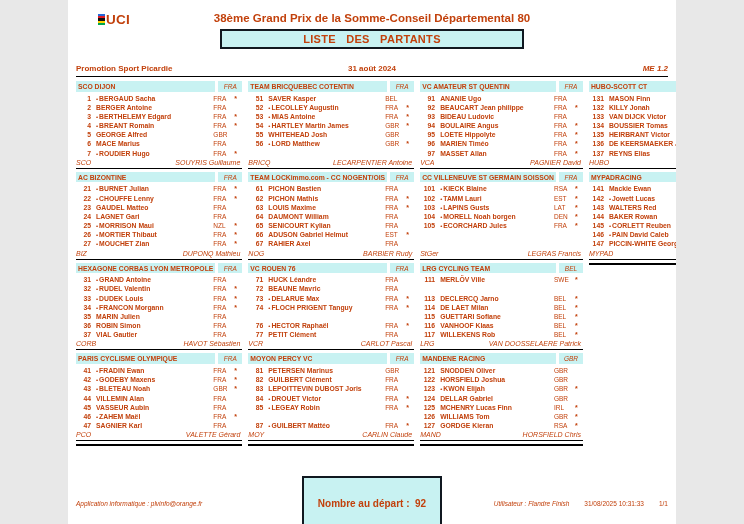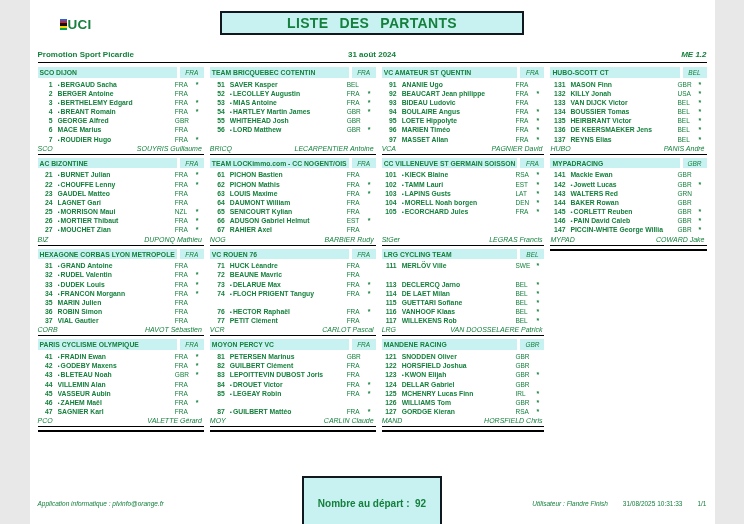--- a/index.html
+++ b/index.html
@@ -1,31 +1,31 @@
 <!DOCTYPE html>
 <html style="--accent: #c8f2f2; --box_border: #101820;"><head>
 <meta charset="utf-8">
 <style>
   html,body{margin:0;padding:0;background:#e8e8e8;}
   .page{
-    width:685px;height:524px;position:relative;background:#fff;
-    font-family:"Liberation Sans", sans-serif;color:#15803d;
+    width:608px;height:524px;position:relative;background:#fff;
+    font-family:"Liberation Sans", sans-serif;color:#c2410c;
     box-sizing:border-box;padding:6px 8px;margin:0 auto;overflow:hidden;
   }
   
   .topbar{position:relative;}
   .uci-logo{position:absolute;left:22px;top:6px;display:flex;align-items:center;}
   .uci-bars{display:flex;flex-direction:column;margin-right:1px;}
   .uci-bars div{width:7px;height:2.4px;}
   .uci-text{font-weight:bold;font-size:13.5px;letter-spacing:.3px;}
   .title{text-align:center;font-weight:bold;font-size:11.5px;padding-top:6px;}
   .banner{
     width:300px;margin:5px auto 15px;background:var(--accent);
     border:2px solid var(--box_border);text-align:center;
-    font-weight:bold;font-size:14px;padding:2px 0;word-spacing:7px;letter-spacing:.3px;
+    font-weight:bold;font-size:11px;padding:2px 0;word-spacing:7px;letter-spacing:.3px;
   }
   .meta{display:flex;font-weight:bold;font-size:8px;margin-top:4px;border-bottom:1px solid #000;padding-bottom:3px;gap:47px;}
   .meta span{flex:1;}
   .meta .m-c{text-align:center;}
   .meta .m-r{text-align:right;font-style:italic;}
   
   .grid{display:grid;grid-template-columns:repeat(4,1fr);column-gap:6px;margin-top:4px;align-items:start;}
   .team{border-bottom:1px solid #000;margin-bottom:3px;}
   .t-hdr{display:flex;margin-bottom:2px;}
   .t-name{flex:1;background:var(--accent);font-weight:bold;font-size:6.8px;
@@ -58,20 +58,21 @@
     <div class="uci-logo">
       <div class="uci-bars">
           <div style="background: rgb(35, 104, 217);"></div>
           <div style="background: rgb(224, 27, 36);"></div>
           <div style="background: rgb(16, 16, 16);"></div>
           <div style="background: rgb(255, 210, 0);"></div>
           <div style="background: rgb(0, 165, 80);"></div>
         </div>
       <span class="uci-text">UCI</span>
     </div>
+    <div class="title">38ème Grand Prix de la Somme-Conseil Départemental 80</div>
     <div class="banner">LISTE  DES  PARTANTS</div>
     <div class="meta">
       <span class="m-l">Promotion Sport Picardie</span>
       <span class="m-c">31 août 2024</span>
       <span class="m-r">ME 1.2</span>
     </div>
   </div>
 
   <div class="grid">
       <div class="tcol">

